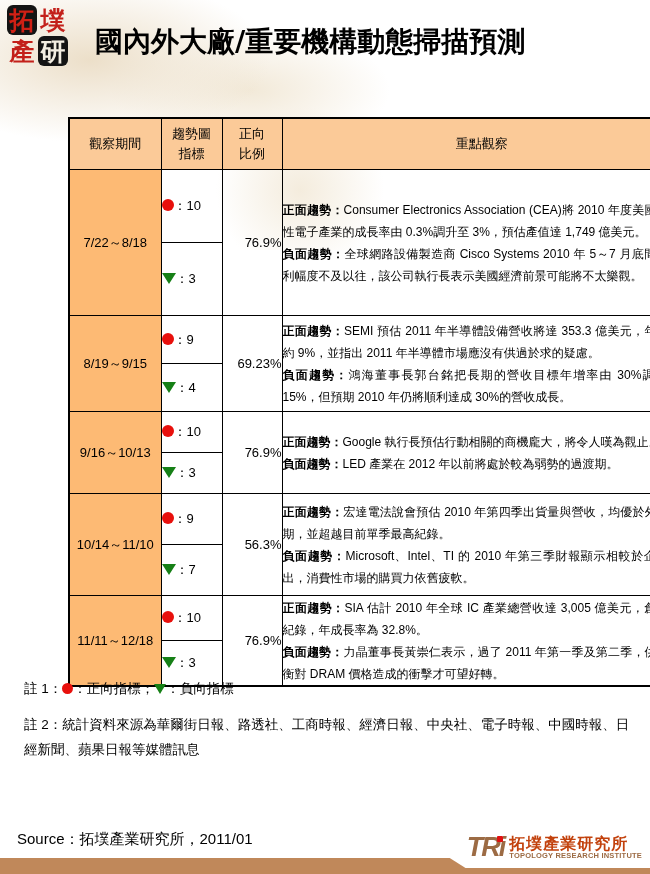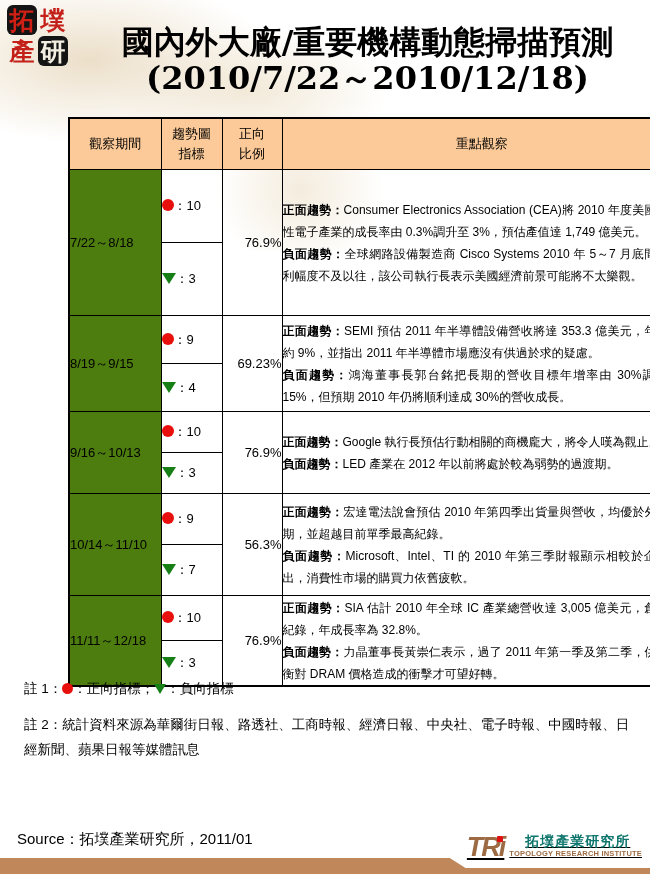--- a/index.html
+++ b/index.html
@@ -27,33 +27,33 @@
     display:flex;align-items:center;justify-content:center;
     font-size:25px;font-weight:bold;
     font-family:"DejaVu Serif","Liberation Serif",serif;
   }
   .seal .box-red{background:#141414;color:#D02015;border-radius:6px;}
   .seal .plain-red{color:#C3201A;}
   .seal .box-white{background:#141414;color:#F3EEE2;border-radius:6px;}
   
   .title{
     position:absolute;left:95px;top:24px;width:545px;
-    text-align:center;
+    text-align:left;
     font-family:"DejaVu Serif","Liberation Serif",serif;
-    font-weight:bold;font-size:32px;line-height:36px;color:#000;
+    font-weight:bold;font-size:28px;line-height:36px;color:#000;
   }
   
   table.scan{
     position:absolute;left:32px;top:117px;
     border-collapse:collapse;table-layout:fixed;
     width:613px;border:2px solid #000;margin-left:36px;
   }
   table.scan td{border:1px solid #000;padding:0;vertical-align:middle;overflow:hidden;}
   .hdr{background:#FBCA98;text-align:center;font-size:13px;line-height:20px;height:50px;}
-  .period{background:#4d7c0f;font-size:13px;}
+  .period{background:#fdba74;text-align:center;font-size:13px;}
   .ind{font-size:13px;white-space:nowrap;}
   .ratio{text-align:right;font-size:13px;}
   .obs{padding:1px 7px 1px 7px;font-size:12px;}
   .obs p{margin:0;line-height:22px;text-align:justify;}
   .obs .lead{font-weight:bold;}
   .dot{
     display:inline-block;width:12px;height:12px;border-radius:50%;
     background:#E8100C;vertical-align:-1px;
   }
   .tri{
@@ -70,54 +70,52 @@
   
   .source{position:absolute;left:17px;top:830px;font-size:15px;}
   
   .footer-bar{position:absolute;left:0;top:858px;width:650px;height:16px;background:#C0885A;}
   .footer-notch{
     position:absolute;left:445px;top:855px;width:205px;height:13px;background:#ffffff;
     clip-path:polygon(0 0,100% 0,100% 100%,10% 100%);
   }
   .footer-logo{
     position:absolute;right:8px;top:834px;
-    display:flex;align-items:flex-start;gap:5px;text-decoration:underline;
+    display:flex;align-items:flex-end;gap:5px;
   }
   .tri-word{
     position:relative;
     font-size:27px;font-weight:bold;font-style:italic;
     color:#9C6B44;letter-spacing:-2px;line-height:26px;
     font-family:"Liberation Sans","DejaVu Sans",sans-serif;
   }
   .tri-word .reddot{
     position:absolute;right:1px;top:2px;width:6px;height:6px;background:#E01010;border-radius:1px;
   }
   .logo-stack{display:flex;flex-direction:column;justify-content:center;}
   .logo-cn{
-    font-size:14px;font-weight:bold;color:#0f766e;line-height:15px;letter-spacing:1px;
+    font-size:16px;font-weight:bold;color:#c2410c;line-height:15px;letter-spacing:1px;
     font-family:"DejaVu Serif","Liberation Serif",serif;
-    margin-left:16px;
   }
   .logo-en{font-size:7.5px;color:#9C6B44;line-height:9px;letter-spacing:0.2px;font-weight:bold;}
 </style>
 </head>
 <body>
 
 <div class="bg-map"></div>
 
 <div class="seal">
   <span class="box-red">拓</span>
   <span class="plain-red">墣</span>
   <span class="plain-red">產</span>
   <span class="box-white">研</span>
 </div>
 
 <div class="title">
   <div>國內外大廠/重要機構動態掃描預測</div>
-  <div>(2010/7/22～2010/12/18)</div>
 </div>
 
 <table class="scan">
   <colgroup>
       <col style="width:92px">
       <col style="width:61px">
       <col style="width:60px">
       <col style="width:400px">
     </colgroup>
   <tbody>

